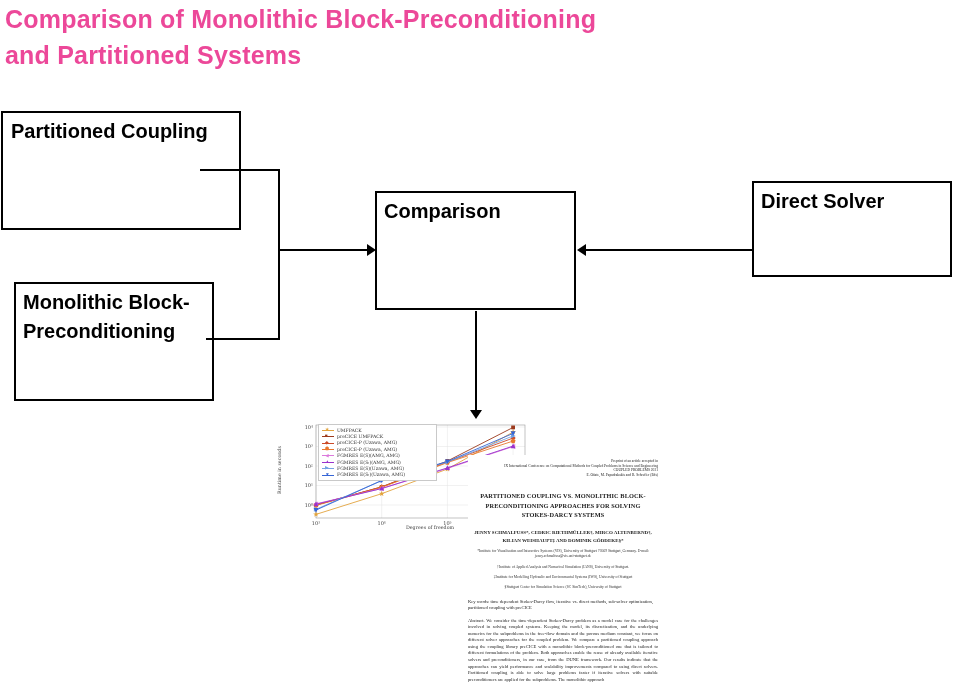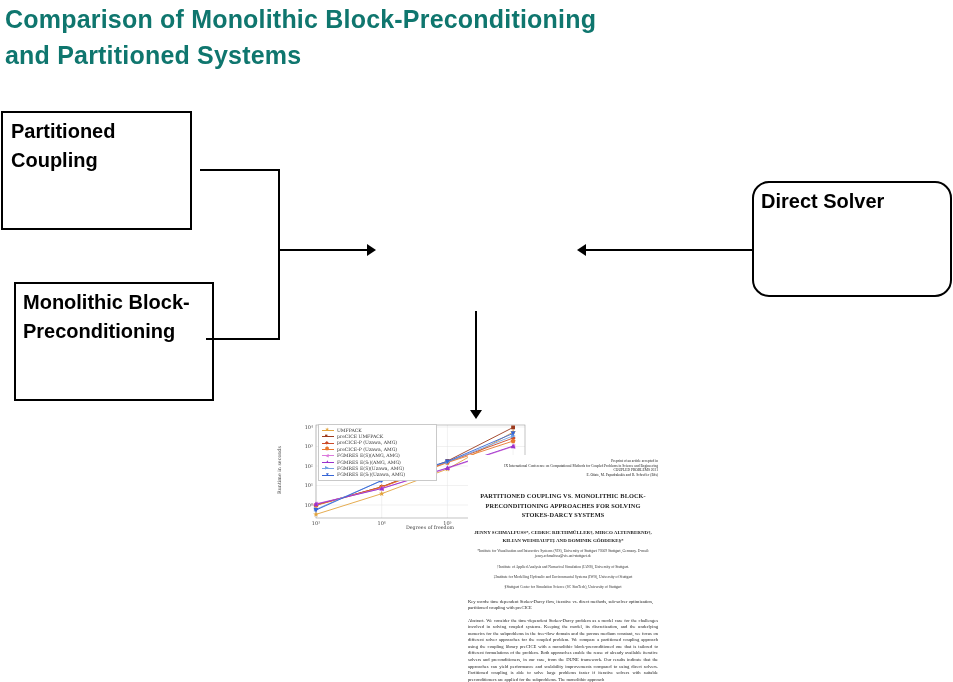--- a/index.html
+++ b/index.html
@@ -1,25 +1,25 @@
 <!DOCTYPE html>
 <html><head>
 <meta charset="utf-8">
 <style>
   html,body{margin:0;padding:0;background:#ffffff;}
   .canvas{position:relative;width:953px;height:682px;background:#fff;overflow:hidden;
           font-family:"Liberation Sans",sans-serif;}
   .main-title{position:absolute;left:5px;top:1px;font-size:25px;font-weight:bold;
-              line-height:1.44;color:#0f766e;letter-spacing:0.2px;}
+              line-height:1.44;color:#ec4899;letter-spacing:0.2px;}
   .node{position:absolute;background:#fff;border:2px solid #000;box-sizing:border-box;
         padding:4px 7px;font-size:20px;font-weight:bold;line-height:1.45;color:#000;}
-  .node-partitioned{left:1px;top:111px;width:191px;height:119px;padding-left:8px;}
+  .node-partitioned{left:1px;top:111px;width:240px;height:119px;padding-left:8px;}
   .node-monolithic{left:14px;top:282px;width:200px;height:119px;}
   .node-comparison{left:375px;top:191px;width:201px;height:119px;}
-  .node-direct{left:752px;top:181px;width:200px;height:116px;border-radius:17px;}
+  .node-direct{left:752px;top:181px;width:200px;height:96px;}
   .cline{position:absolute;background:#000;}
   .ah{position:absolute;width:0;height:0;}
   .ah-right{border-top:6px solid transparent;border-bottom:6px solid transparent;border-left:9px solid #000;}
   .ah-left{border-top:6px solid transparent;border-bottom:6px solid transparent;border-right:9px solid #000;}
   .ah-down{border-left:6px solid transparent;border-right:6px solid transparent;border-top:9px solid #000;}
 
   
   .figure{position:absolute;left:0;top:0;}
   #chart-svg{position:absolute;left:280px;top:415px;width:255px;height:125px;}
   .legend{position:absolute;left:318px;top:424px;width:119px;background:#fff;
@@ -54,20 +54,23 @@
   <div class="main-title">
     <div>Comparison of Monolithic Block-Preconditioning</div>
     <div>and Partitioned Systems</div>
   </div>
 
   <div class="node node-partitioned">
     <span>Partitioned Coupling</span>
   </div>
   <div class="node node-monolithic">
     <span>Monolithic Block-Preconditioning</span>
+  </div>
+  <div class="node node-comparison">
+    <span>Comparison</span>
   </div>
   <div class="node node-direct">
     <span>Direct Solver</span>
   </div>
 
   <div class="cline" style="left:200px;top:169px;width:80px;height:2px;"></div>
   <div class="cline" style="left:206px;top:338px;width:74px;height:2px;"></div>
   <div class="cline" style="left:278px;top:169px;width:2px;height:171px;"></div>
   <div class="cline" style="left:278px;top:249px;width:90px;height:2px;"></div>
   <div class="ah ah-right" style="left:367px;top:244px;"></div>

